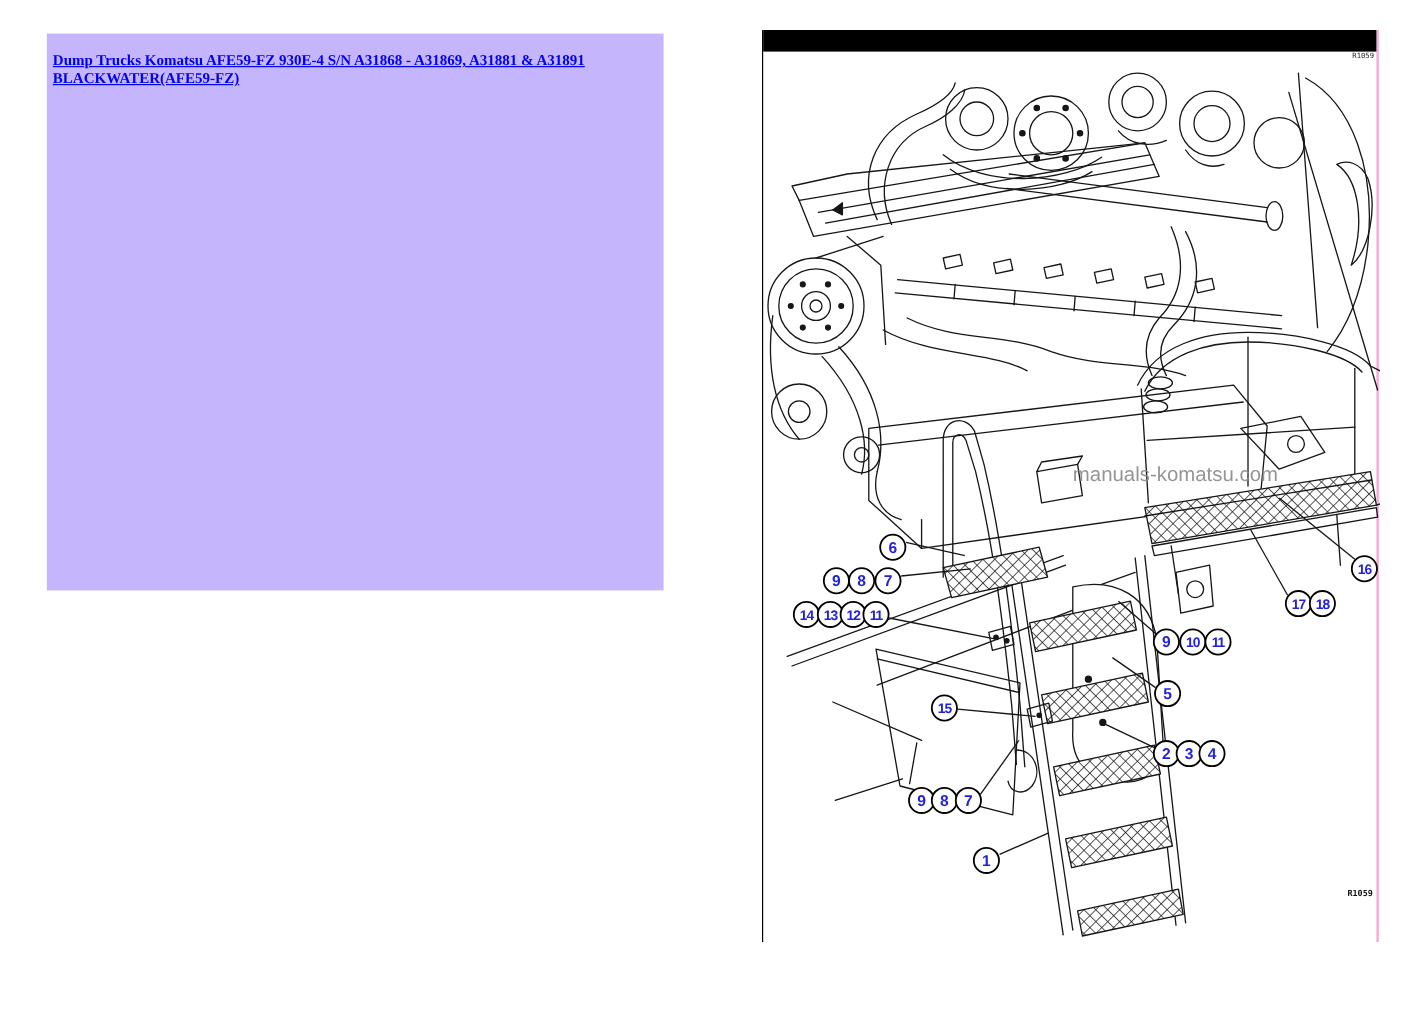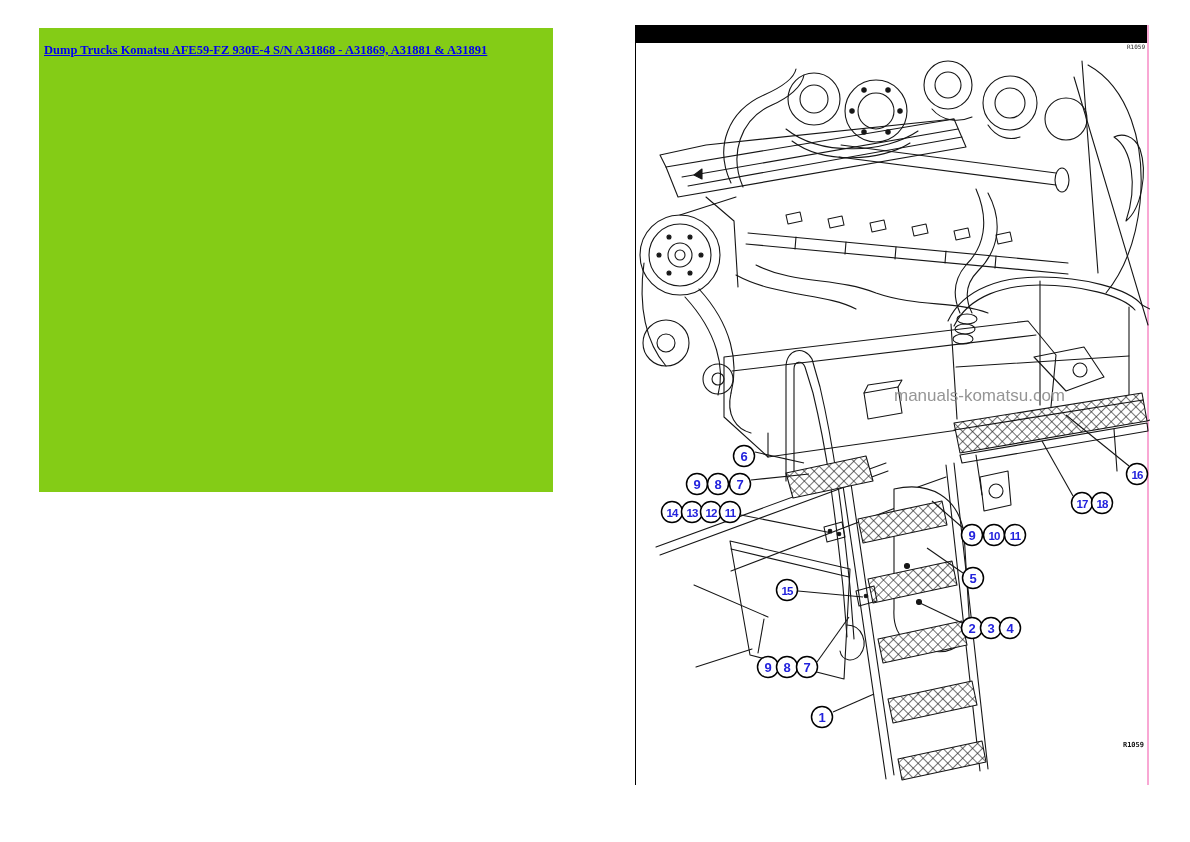--- a/index.html
+++ b/index.html
@@ -1,19 +1,19 @@
 <!DOCTYPE html>
 <html><head>
 <meta charset="utf-8">
 <style>
   html,body{margin:0;padding:0;}
   .canvas{position:relative;width:1190px;height:842px;background:#ffffff;overflow:hidden;
           font-family:"Liberation Sans",sans-serif;}
   
-  .left-panel{position:absolute;left:39px;top:28px;width:514px;height:464px;background:#84cc16;}
+  .left-panel{position:absolute;left:39px;top:28px;width:514px;height:464px;background:#c4b5fd;}
   .left-panel a{display:block;padding:15px 6px 0 5px;color:#0000ee;text-decoration:underline;
                 font-family:"Liberation Serif",serif;font-weight:bold;font-size:12.5px;line-height:15px;}
   .left-panel a span{display:block;}
   
   .diagram{position:absolute;left:635px;top:25px;width:514px;height:760px;background:#ffffff;
            border-left:1px solid #000;border-right:2px solid #f9a8d4;box-sizing:border-box;}
   .diagram-topbar{position:absolute;left:0;top:0;width:100%;height:18px;background:#000000;z-index:2;}
   .fig-code-top{position:absolute;top:18px;right:2px;font-size:6px;line-height:7px;color:#222;
                 font-family:"DejaVu Sans Mono",monospace;z-index:3;}
   .fig-code-bottom{position:absolute;top:716px;right:3px;font-size:7px;line-height:8px;color:#111;
@@ -21,20 +21,21 @@
   svg text.watermark{font-family:"Liberation Sans",sans-serif;}
 </style>
 </head>
 <body>
 
 <div class="canvas">
 
   <div class="left-panel">
     <a href="#" style="color: rgb(0, 0, 238);">
       <span>Dump Trucks Komatsu AFE59-FZ 930E-4 S/N A31868 - A31869, A31881 &amp; A31891</span>
+      <span>BLACKWATER(AFE59-FZ)</span>
     </a>
   </div>
 
   <div class="diagram">
 
     <svg id="diagram-svg" width="514" height="760" viewBox="0 0 514 760" style="position:absolute;left:0;top:0;z-index:1;">
       <defs>
         <pattern id="grate" width="7" height="7" patternUnits="userSpaceOnUse" patternTransform="rotate(45)">
           <rect width="7" height="7" fill="#ffffff"></rect>
           <line x1="0" y1="0" x2="0" y2="7" stroke="#161616" stroke-width="1.2"></line>

